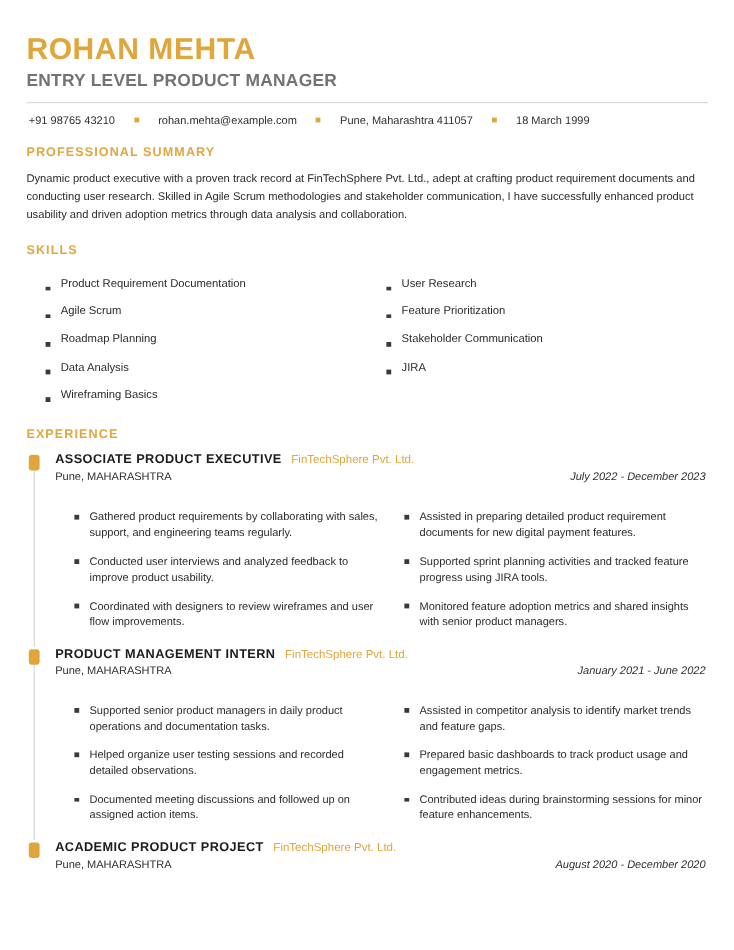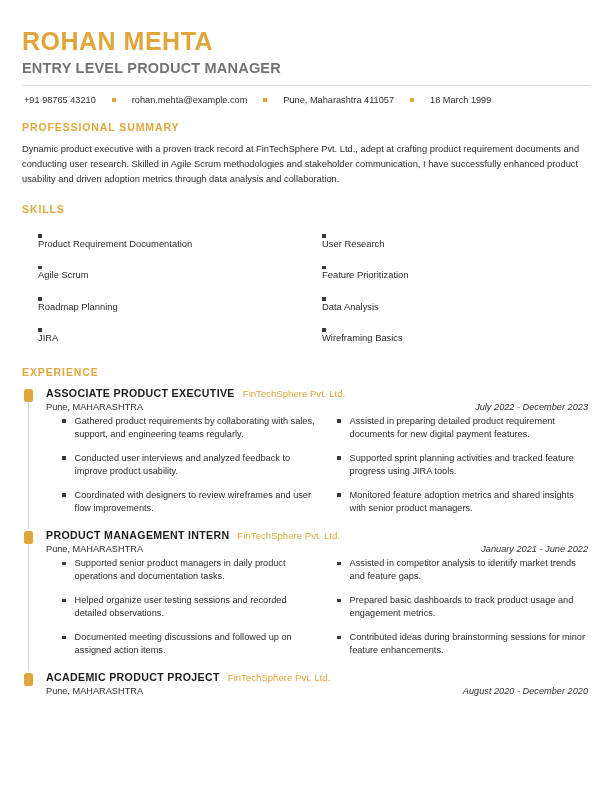--- a/index.html
+++ b/index.html
@@ -80,26 +80,25 @@
   .skills-grid {
     display: grid;
     grid-template-columns: 1fr 1fr;
     column-gap: 16px;
     row-gap: 0;
     padding-left: 16px;
     margin-top: 2px;
   }
   .skill-item {
     display: flex;
-    align-items: flex-start;
+    align-items: flex-end;
     font-size: 9.4px;
     line-height: 1.3;
     padding: 5.5px 0;
     color: #2b2b2b;
-    flex-direction: column;
   }
   .sq-bullet {
     width: 3.6px;
     height: 3.6px;
     background: #3a3a3a;
     margin-right: 9px;
     margin-top: 4.5px;
     flex: 0 0 auto;
   }
 
@@ -159,21 +158,21 @@
   .exp-dates {
     font-size: 9.2px;
     font-style: italic;
     color: #2f2f2f;
     padding-right: 2px;
   }
   .exp-bullets {
     display: grid;
     grid-template-columns: 1fr 1fr;
     column-gap: 22px;
-    margin-top: 3px;
+    margin-top: 22px;
     padding-left: 16px;
   }
   .bullet-col { display: flex; flex-direction: column; }
   .bullet {
     display: flex;
     align-items: flex-start;
     font-size: 9.2px;
     line-height: 1.42;
     color: #2b2b2b;
     margin-bottom: 11px;
@@ -223,20 +222,24 @@
         <div class="skill-item">
           <span class="sq-bullet"></span>
           <span>Feature Prioritization</span>
         </div>
         <div class="skill-item">
           <span class="sq-bullet"></span>
           <span>Roadmap Planning</span>
         </div>
         <div class="skill-item">
           <span class="sq-bullet"></span>
+          <span>Stakeholder Communication</span>
+        </div>
+        <div class="skill-item">
+          <span class="sq-bullet"></span>
           <span>Data Analysis</span>
         </div>
         <div class="skill-item">
           <span class="sq-bullet"></span>
           <span>JIRA</span>
         </div>
         <div class="skill-item">
           <span class="sq-bullet"></span>
           <span>Wireframing Basics</span>
         </div>

